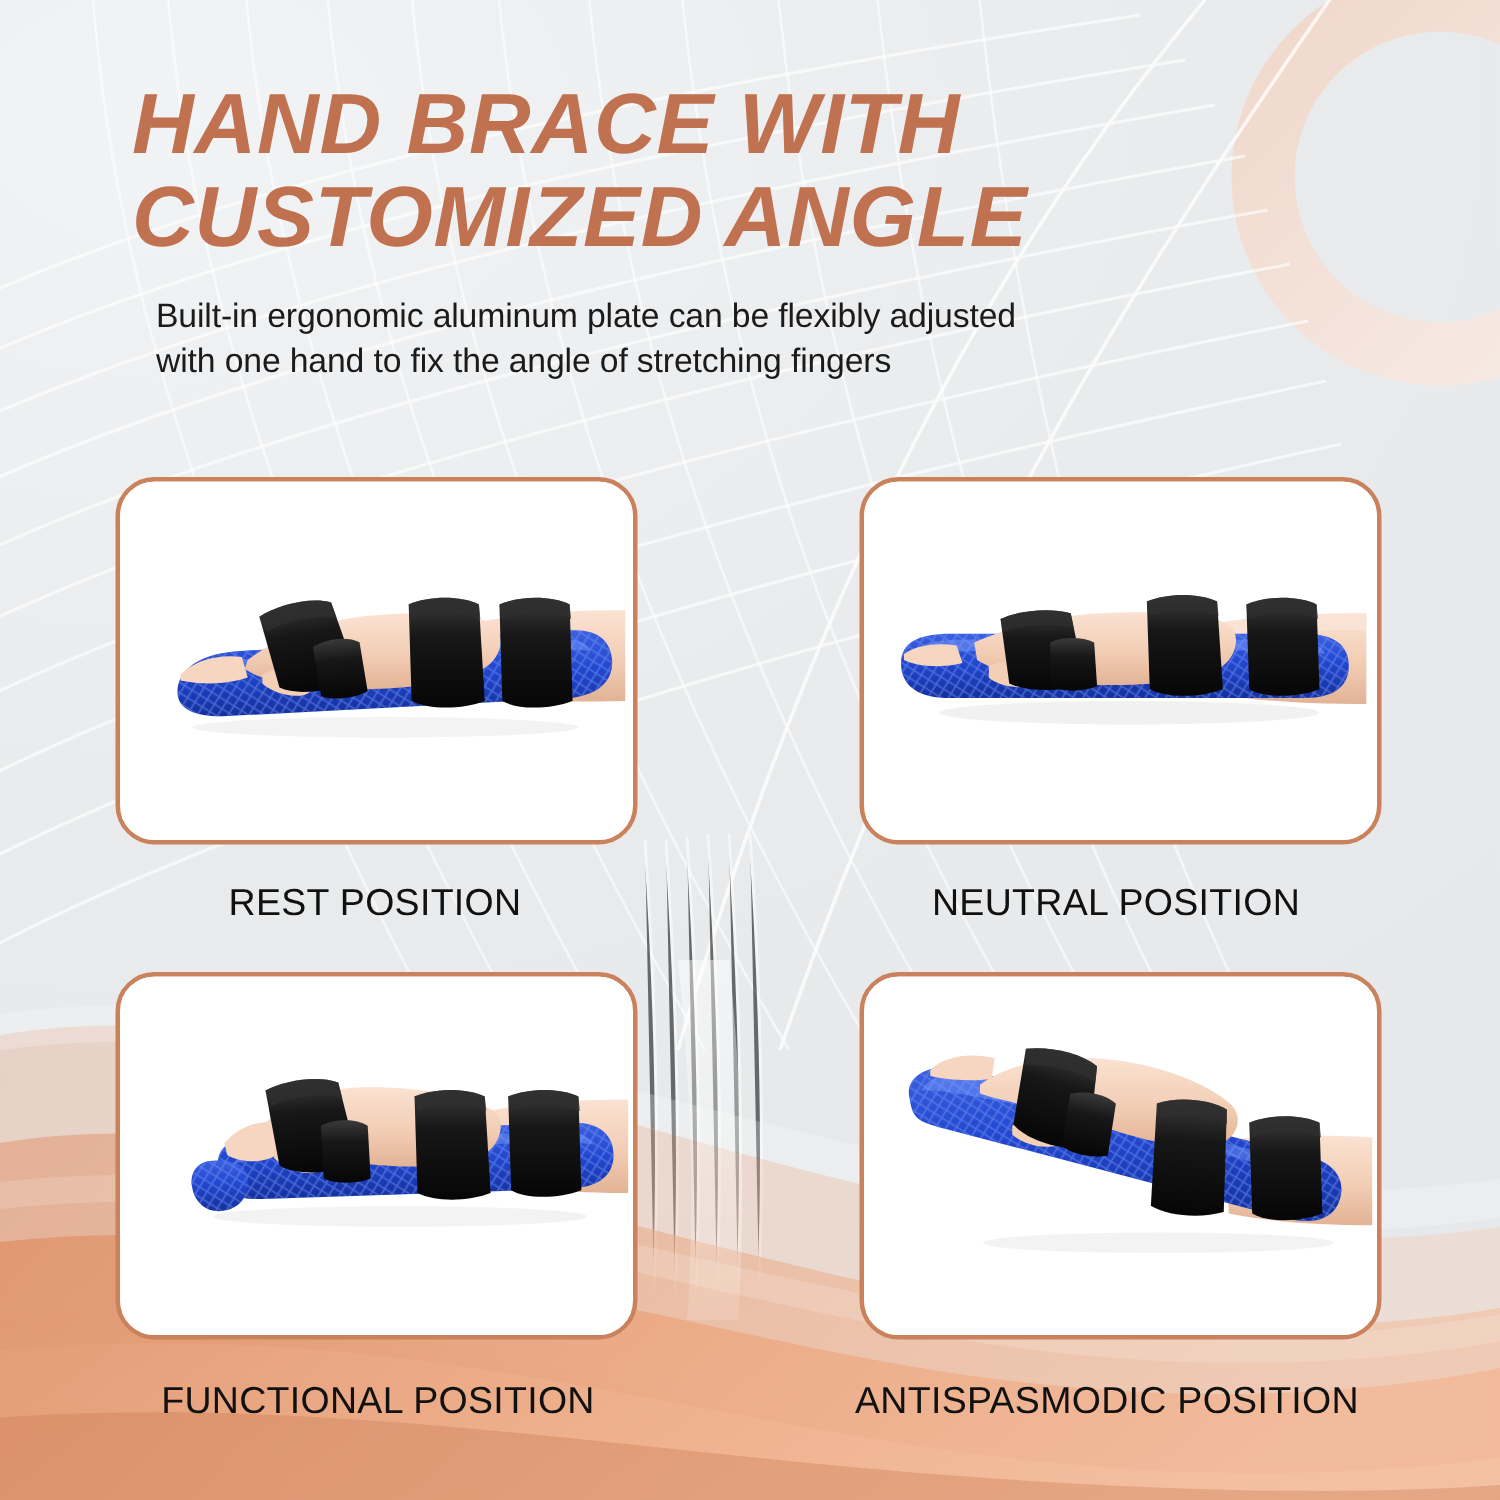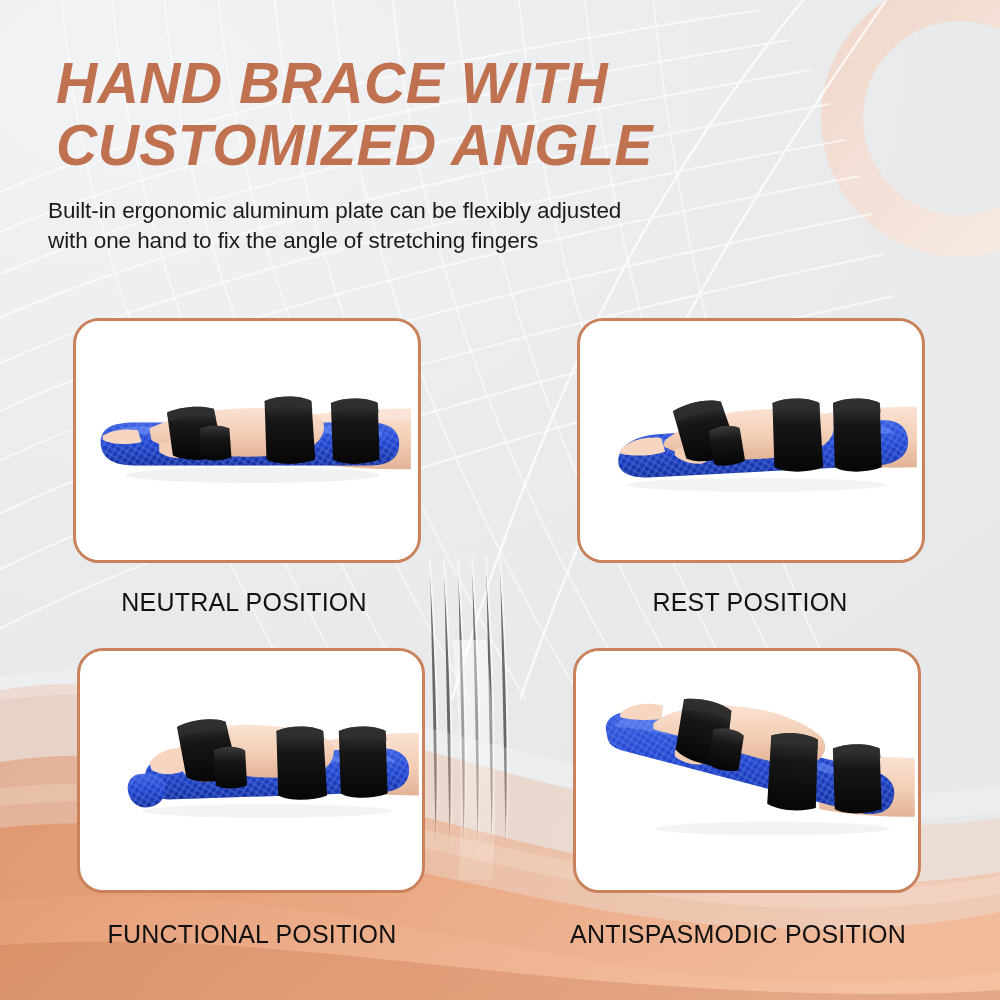--- a/index.html
+++ b/index.html
@@ -22,26 +22,26 @@
 
   
   .header { position:absolute; left:0; top:0; width:1000px; padding:52px 0 0 0; }
   .title {
     font-size: 57px;
     line-height: 62px;
     font-weight: 700;
     font-style: italic;
     letter-spacing: 0.5px;
     color: #bf7150;
-    padding-left: 56px;
+    padding-left: 88px;
     white-space: pre-line;
   }
   .subtitle {
     margin-top: 20px;
-    padding-left: 48px;
+    padding-left: 104px;
     font-size: 22.5px;
     line-height: 30px;
     color: #1b1b1b;
     white-space: pre-line;
     letter-spacing: -0.1px;
   }
 
   
   .grid {
     position:absolute;
@@ -190,20 +190,83 @@
 
   <div class="header">
     <div class="title">HAND BRACE WITH
 CUSTOMIZED ANGLE</div>
     <div class="subtitle">Built-in ergonomic aluminum plate can be flexibly adjusted
 with one hand to fix the angle of stretching fingers</div>
   </div>
 
   <div class="grid">
 
+    <div class="cell c2">
+      <div class="card">
+        <svg viewBox="0 0 348 245">
+          <defs>
+            <linearGradient id="skin2" x1="0" y1="0" x2="0" y2="1">
+              <stop offset="0%" stop-color="#fbe2d2"></stop>
+                <stop offset="55%" stop-color="#f2cdb4"></stop>
+                <stop offset="100%" stop-color="#e2b396"></stop>
+            </linearGradient>
+            <linearGradient id="blue2" x1="0" y1="0" x2="0" y2="1">
+              <stop offset="0%" stop-color="#3b60e0"></stop>
+                <stop offset="45%" stop-color="#2246cf"></stop>
+                <stop offset="100%" stop-color="#14309d"></stop>
+            </linearGradient>
+            <linearGradient id="blk2" x1="0" y1="0" x2="0" y2="1">
+              <stop offset="0%" stop-color="#3a3a3a"></stop>
+                <stop offset="35%" stop-color="#171717"></stop>
+                <stop offset="100%" stop-color="#060606"></stop>
+            </linearGradient>
+            <pattern id="mesh2" width="6" height="6" patternUnits="userSpaceOnUse" patternTransform="rotate(32)">
+              <path d="M0,3 h6 M3,0 v6" stroke="#6f92f2" stroke-width="1.1" opacity="0.55"></path>
+            </pattern>
+          </defs>
+          <rect width="348" height="245" fill="#ffffff"></rect>
+          <g transform="translate(0,10)">
+
+            <path d="M244,86 C276,80 308,78 344,78 L344,140 C306,141 276,140 244,134 Z" fill="url(#skin2)"></path>
+
+            <path d="M38,134 C38,118 54,108 78,106 L304,92 C324,90 334,98 335,112 C336,126 326,136 306,138 L78,150 C56,152 38,148 38,134 Z" fill="url(#blue2)"></path>
+            <path d="M38,134 C38,118 54,108 78,106 L304,92 C324,90 334,98 335,112 C336,126 326,136 306,138 L78,150 C56,152 38,148 38,134 Z" fill="url(#mesh2)"></path>
+            <path d="M46,126 C54,116 70,112 88,111 L296,98 C310,97 318,100 320,106 C306,101 72,116 46,126 Z" fill="#7fa0ff" opacity="0.42"></path>
+
+            <path d="M86,112 C104,98 134,86 166,82 C206,78 242,80 254,88 C262,94 260,108 250,116 C236,126 200,132 164,132 C124,132 94,126 84,118 Z" fill="url(#skin2)"></path>
+
+            <path d="M40,122 C50,112 66,108 82,110 L86,124 C68,130 50,128 40,126 Z" fill="#f6d6c0"></path>
+
+            <path d="M96,122 C106,116 120,116 128,122 C134,126 132,134 124,136 C112,138 100,132 96,128 Z" fill="#f3cfb6"></path>
+
+            <g transform="rotate(-9 124 106)">
+              <path d="M98,78 C112,72 134,70 148,76 L158,130 C140,136 116,136 104,128 Z" fill="url(#blk2)"></path>
+              <path d="M98,78 C112,72 134,70 148,76 L150,87 C136,82 114,84 101,89 Z" fill="#2e2e2e" opacity="0.8"></path>
+            </g>
+
+            <g transform="rotate(-6 142 116)">
+              <path d="M132,102 C142,97 156,97 164,102 L166,136 C156,140 142,140 134,136 Z" fill="url(#blk2)"></path>
+            </g>
+
+            <g>
+              <path d="M196,74 C210,68 232,68 244,74 L248,140 C232,146 210,146 198,140 Z" fill="url(#blk2)"></path>
+              <path d="M196,74 C210,68 232,68 244,74 L245,84 C232,79 211,79 198,84 Z" fill="#2f2f2f" opacity="0.75"></path>
+            </g>
+
+            <g>
+              <path d="M258,74 C272,68 294,68 306,74 L308,140 C292,146 270,146 260,140 Z" fill="url(#blk2)"></path>
+              <path d="M258,74 C272,68 294,68 306,74 L307,84 C294,79 273,79 260,84 Z" fill="#2f2f2f" opacity="0.75"></path>
+            </g>
+            <ellipse cx="180" cy="158" rx="132" ry="7" fill="#d8d8d8" opacity="0.3"></ellipse>
+          </g>
+        </svg>
+      </div>
+      <div class="caption">REST POSITION</div>
+    </div>
+
     <div class="cell c1">
       <div class="card">
         <svg viewBox="0 0 348 245">
           <defs>
             <linearGradient id="skin1" x1="0" y1="0" x2="0" y2="1">
               <stop offset="0%" stop-color="#fbe2d2"></stop>
                 <stop offset="55%" stop-color="#f2cdb4"></stop>
                 <stop offset="100%" stop-color="#e2b396"></stop>
             </linearGradient>
             <linearGradient id="blue1" x1="0" y1="0" x2="0" y2="1">
@@ -255,83 +318,20 @@
               <path d="M260,78 C274,72 296,72 308,78 L309,88 C296,83 275,83 262,88 Z" fill="#2f2f2f" opacity="0.75"></path>
             </g>
 
             <ellipse cx="180" cy="152" rx="130" ry="8" fill="#d8d8d8" opacity="0.35"></ellipse>
           </g>
         </svg>
       </div>
       <div class="caption">NEUTRAL POSITION</div>
     </div>
 
-    <div class="cell c2">
-      <div class="card">
-        <svg viewBox="0 0 348 245">
-          <defs>
-            <linearGradient id="skin2" x1="0" y1="0" x2="0" y2="1">
-              <stop offset="0%" stop-color="#fbe2d2"></stop>
-                <stop offset="55%" stop-color="#f2cdb4"></stop>
-                <stop offset="100%" stop-color="#e2b396"></stop>
-            </linearGradient>
-            <linearGradient id="blue2" x1="0" y1="0" x2="0" y2="1">
-              <stop offset="0%" stop-color="#3b60e0"></stop>
-                <stop offset="45%" stop-color="#2246cf"></stop>
-                <stop offset="100%" stop-color="#14309d"></stop>
-            </linearGradient>
-            <linearGradient id="blk2" x1="0" y1="0" x2="0" y2="1">
-              <stop offset="0%" stop-color="#3a3a3a"></stop>
-                <stop offset="35%" stop-color="#171717"></stop>
-                <stop offset="100%" stop-color="#060606"></stop>
-            </linearGradient>
-            <pattern id="mesh2" width="6" height="6" patternUnits="userSpaceOnUse" patternTransform="rotate(32)">
-              <path d="M0,3 h6 M3,0 v6" stroke="#6f92f2" stroke-width="1.1" opacity="0.55"></path>
-            </pattern>
-          </defs>
-          <rect width="348" height="245" fill="#ffffff"></rect>
-          <g transform="translate(0,10)">
-
-            <path d="M244,86 C276,80 308,78 344,78 L344,140 C306,141 276,140 244,134 Z" fill="url(#skin2)"></path>
-
-            <path d="M38,134 C38,118 54,108 78,106 L304,92 C324,90 334,98 335,112 C336,126 326,136 306,138 L78,150 C56,152 38,148 38,134 Z" fill="url(#blue2)"></path>
-            <path d="M38,134 C38,118 54,108 78,106 L304,92 C324,90 334,98 335,112 C336,126 326,136 306,138 L78,150 C56,152 38,148 38,134 Z" fill="url(#mesh2)"></path>
-            <path d="M46,126 C54,116 70,112 88,111 L296,98 C310,97 318,100 320,106 C306,101 72,116 46,126 Z" fill="#7fa0ff" opacity="0.42"></path>
-
-            <path d="M86,112 C104,98 134,86 166,82 C206,78 242,80 254,88 C262,94 260,108 250,116 C236,126 200,132 164,132 C124,132 94,126 84,118 Z" fill="url(#skin2)"></path>
-
-            <path d="M40,122 C50,112 66,108 82,110 L86,124 C68,130 50,128 40,126 Z" fill="#f6d6c0"></path>
-
-            <path d="M96,122 C106,116 120,116 128,122 C134,126 132,134 124,136 C112,138 100,132 96,128 Z" fill="#f3cfb6"></path>
-
-            <g transform="rotate(-9 124 106)">
-              <path d="M98,78 C112,72 134,70 148,76 L158,130 C140,136 116,136 104,128 Z" fill="url(#blk2)"></path>
-              <path d="M98,78 C112,72 134,70 148,76 L150,87 C136,82 114,84 101,89 Z" fill="#2e2e2e" opacity="0.8"></path>
-            </g>
-
-            <g transform="rotate(-6 142 116)">
-              <path d="M132,102 C142,97 156,97 164,102 L166,136 C156,140 142,140 134,136 Z" fill="url(#blk2)"></path>
-            </g>
-
-            <g>
-              <path d="M196,74 C210,68 232,68 244,74 L248,140 C232,146 210,146 198,140 Z" fill="url(#blk2)"></path>
-              <path d="M196,74 C210,68 232,68 244,74 L245,84 C232,79 211,79 198,84 Z" fill="#2f2f2f" opacity="0.75"></path>
-            </g>
-
-            <g>
-              <path d="M258,74 C272,68 294,68 306,74 L308,140 C292,146 270,146 260,140 Z" fill="url(#blk2)"></path>
-              <path d="M258,74 C272,68 294,68 306,74 L307,84 C294,79 273,79 260,84 Z" fill="#2f2f2f" opacity="0.75"></path>
-            </g>
-            <ellipse cx="180" cy="158" rx="132" ry="7" fill="#d8d8d8" opacity="0.3"></ellipse>
-          </g>
-        </svg>
-      </div>
-      <div class="caption">REST POSITION</div>
-    </div>
-
     <div class="cell c4">
       <div class="card">
         <svg viewBox="0 0 348 245">
           <defs>
             <linearGradient id="skin4" x1="0" y1="0" x2="0" y2="1">
               <stop offset="0%" stop-color="#fbe2d2"></stop>
                 <stop offset="55%" stop-color="#f2cdb4"></stop>
                 <stop offset="100%" stop-color="#e2b396"></stop>
             </linearGradient>
             <linearGradient id="blue4" x1="0" y1="0" x2="0" y2="1">

